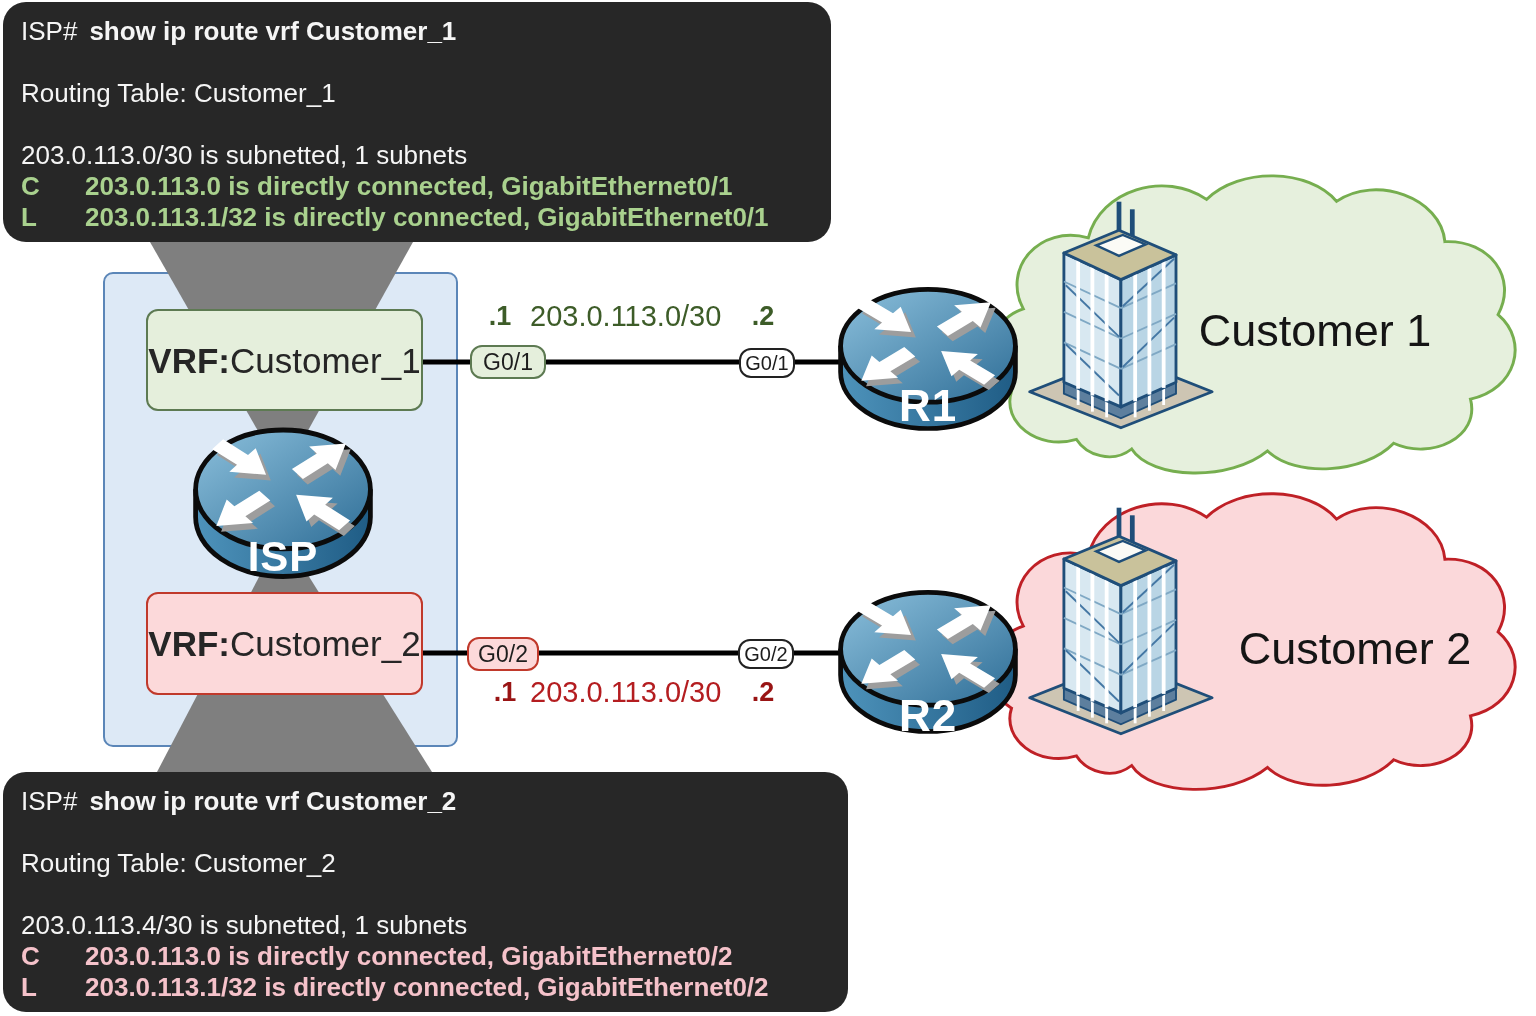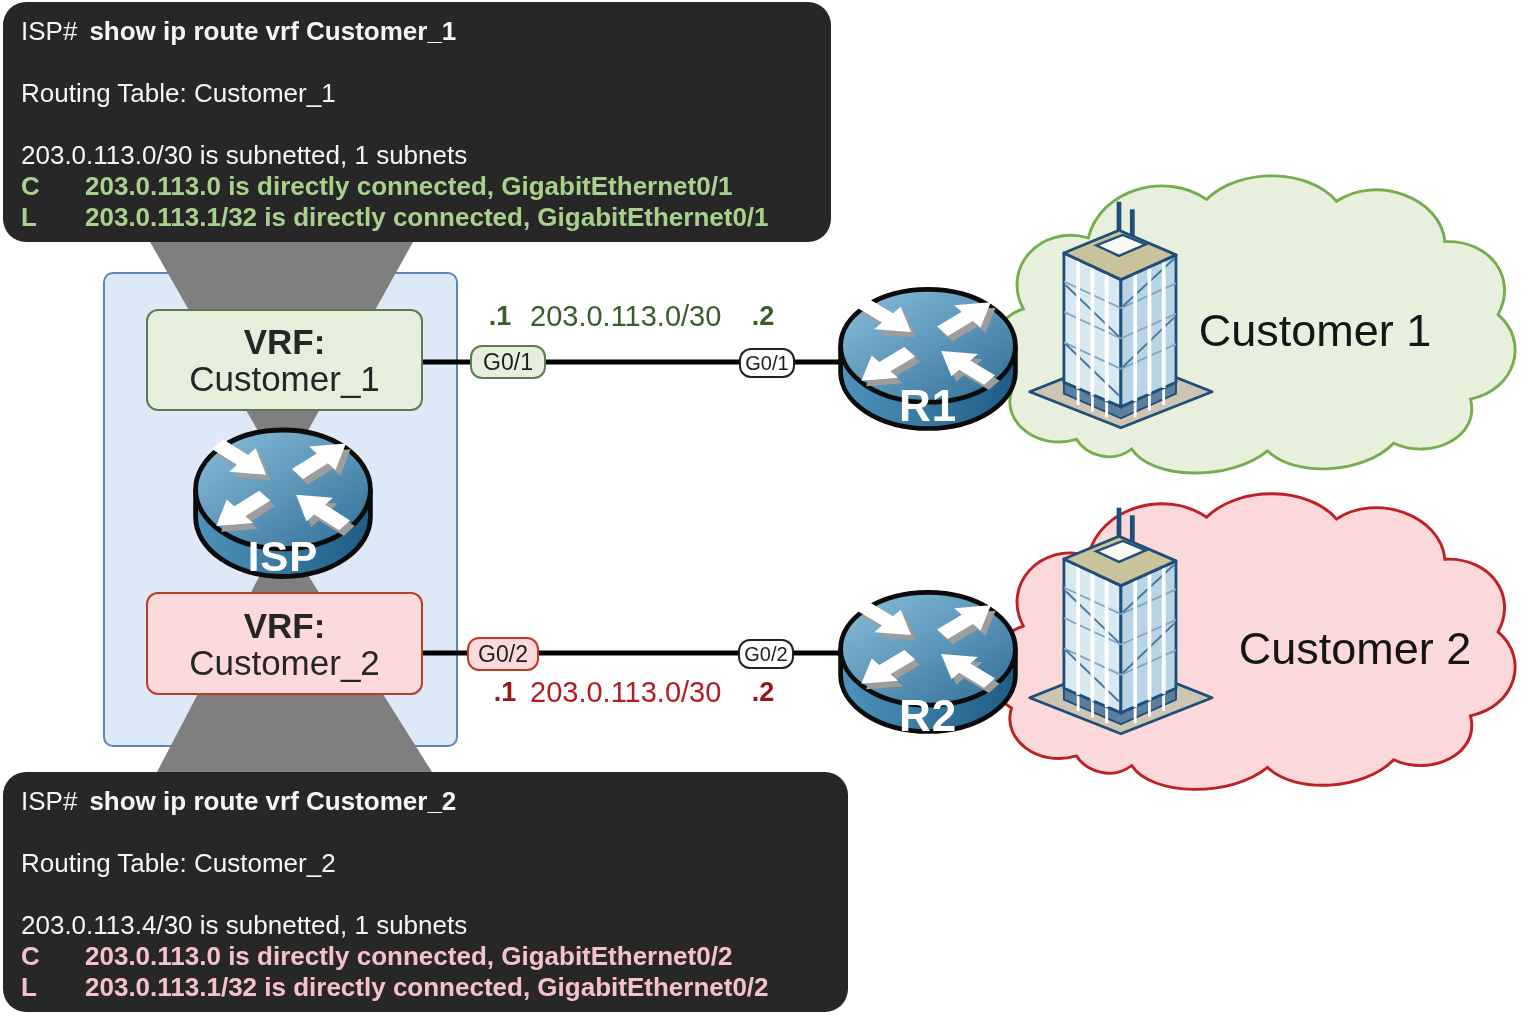--- a/index.html
+++ b/index.html
@@ -21,21 +21,21 @@
   .t-prompt{margin-right:12px;}
   .t-indent{}
   .route-code{display:inline-block;width:64px;font-weight:700;}
   .green-text{color:#a9d18e;}
   .pink-text{color:#f5c2ca;}
 
   
   .isp-box{background:#dde9f6;border:2px solid #5b86b8;border-radius:10px;box-sizing:border-box;}
 
   
-  .vrf{border-radius:12px;box-sizing:border-box;display:flex;flex-direction:column;
+  .vrf{border-radius:12px;box-sizing:border-box;display:flex;flex-direction:row;
        align-items:center;justify-content:center;color:#262626;font-size:35px;line-height:37px;}
   .vrf-green{background:#e5efdc;border:2px solid #5d7a52;}
   .vrf-pink{background:#fcd9da;border:2px solid #c0392b;}
   .vrf-title{font-weight:700;}
 
   
   .port{border-radius:12px;box-sizing:border-box;display:flex;align-items:center;
         justify-content:center;color:#1d1d1d;background:#ffffff;}
   .port-green{background:#e5efdc;border:2px solid #5d7a52;font-size:23px;}
   .port-pink{background:#fcd9da;border:2px solid #c0392b;font-size:23px;}

